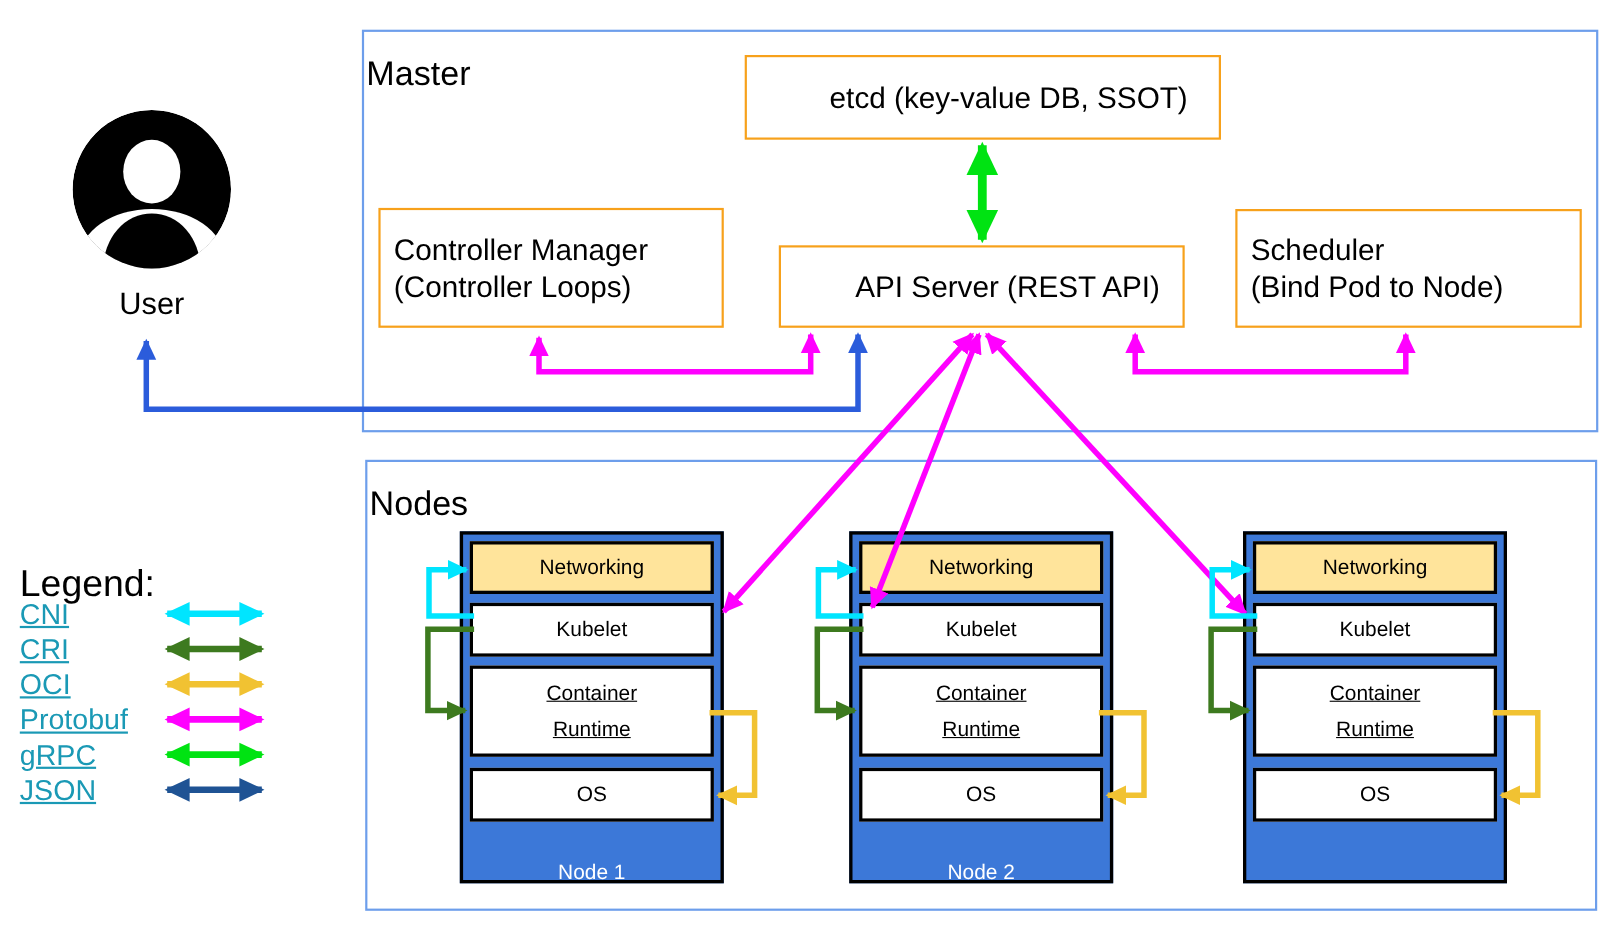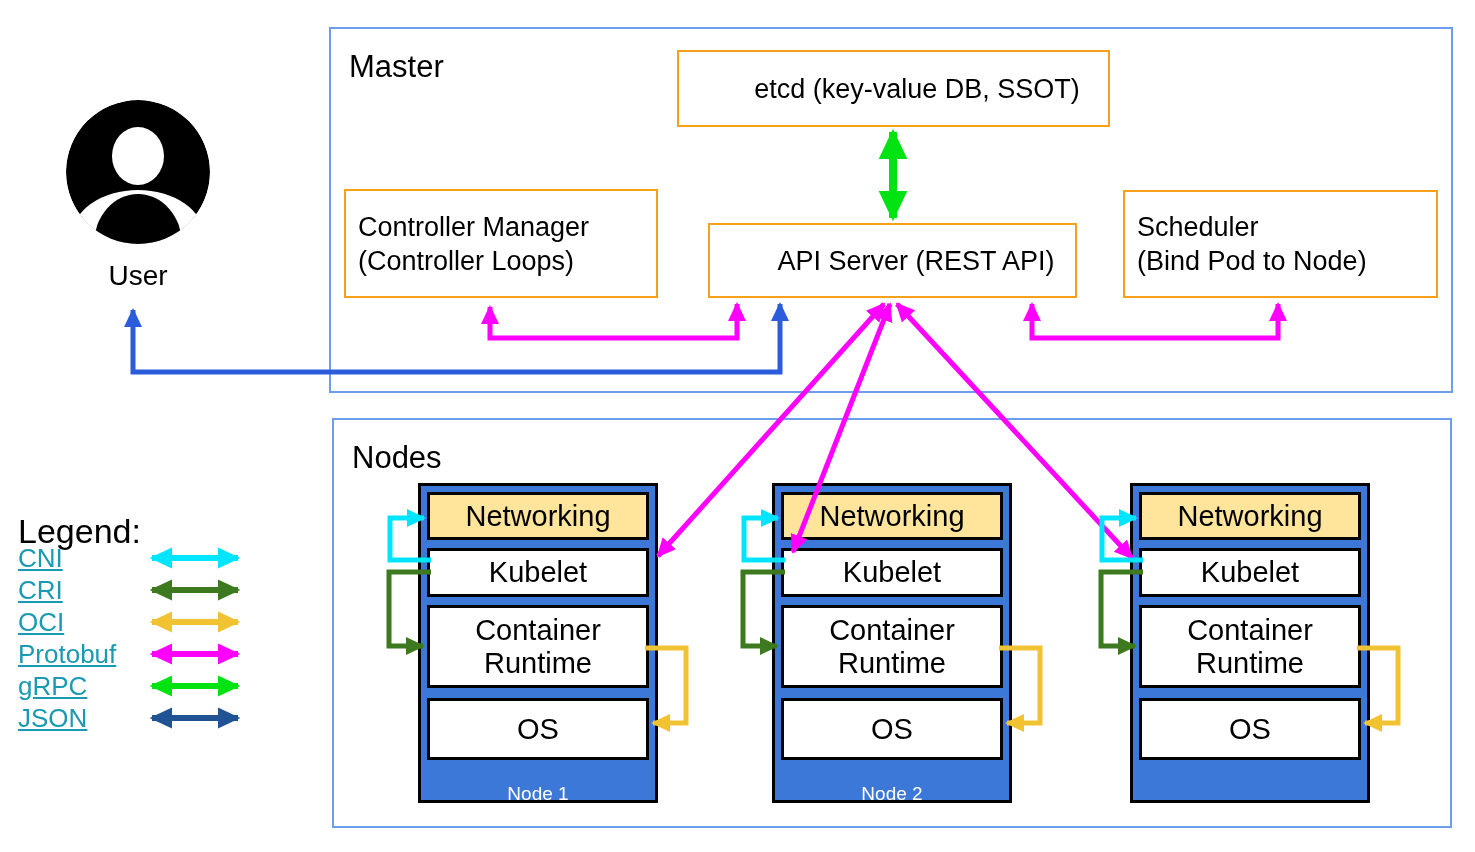--- a/index.html
+++ b/index.html
@@ -1,35 +1,35 @@
 <!DOCTYPE html>
 <html style="--cni: #00E5FF; --cri: #3D7A1F; --oci: #F1C232; --protobuf: #FF00FF; --grpc: #00E312; --json: #1F5394; --user_blue: #2B5CDB; --orange_border: #F7A11B; --panel_blue: #6D9EEB; --node_blue: #3C78D8; --networking_tan: #FFE49B; --legend_link: #1A99B5;"><head>
 <meta charset="utf-8">
 <style>
   html,body{margin:0;padding:0;background:#fff;}
   #canvas{position:relative;width:1475px;height:852px;background:#fff;overflow:hidden;
           font-family:"Liberation Sans",sans-serif;color:#000;}
 
   .panel{position:absolute;border:2px solid var(--panel_blue);box-sizing:border-box;background:transparent;}
-  .panel-title{position:absolute;left:18px;top:20px;font-size:31px;}
+  .panel-title{position:absolute;left:2px;top:20px;font-size:31px;}
 
   .obox{position:absolute;border:2px solid var(--orange_border);background:#fff;box-sizing:border-box;
         display:flex;flex-direction:column;justify-content:center;font-size:27px;line-height:34px;padding-left:47px;}
   .obox.centered{align-items:center;text-align:center;}
   .obox.leftpad{padding-left:12px;}
 
   .node{position:absolute;width:240px;height:320px;background:var(--node_blue);
         border:3px solid #000;box-sizing:border-box;}
   .layer{position:absolute;left:6px;width:222px;background:#fff;border:3px solid #000;box-sizing:border-box;
-         display:flex;align-items:center;justify-content:center;text-align:center;font-size:29px;line-height:33px;}
+         display:flex;align-items:center;justify-content:center;text-align:center;font-size:19px;line-height:33px;}
   .layer.networking{top:6px;height:48px;background:var(--networking_tan);}
   .layer.kubelet{top:62px;height:49px;}
   .layer.runtime{top:119px;height:83px;}
-  .layer.os{top:212px;height:62px;}
-  .runtime-label{width:150px;}
+  .layer.os{top:212px;height:49px;}
+  .runtime-label{width:150px;text-decoration:underline;}
   .node-name{position:absolute;left:0;right:0;top:261px;height:50px;display:flex;align-items:center;
              justify-content:center;color:#fff;font-size:19px;margin-top:22px;}
 
   .user-icon{position:absolute;left:64px;top:98px;}
   .user-label{position:absolute;left:64px;top:260px;width:148px;text-align:center;font-size:28px;}
 
   .legend-title{position:absolute;left:18px;top:512px;font-size:34px;}
   .legend-link{position:absolute;left:18px;height:32px;font-size:26px;line-height:32px;
                color:var(--legend_link);text-decoration:underline;cursor:pointer;}
 

